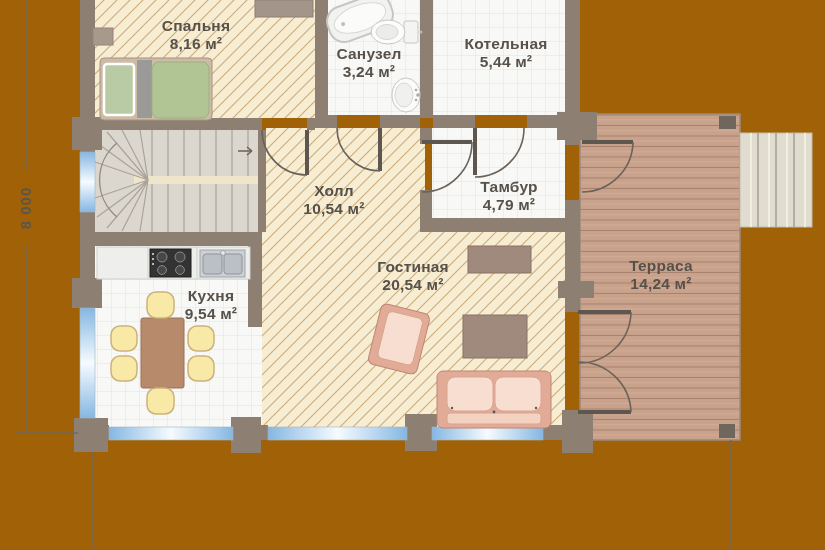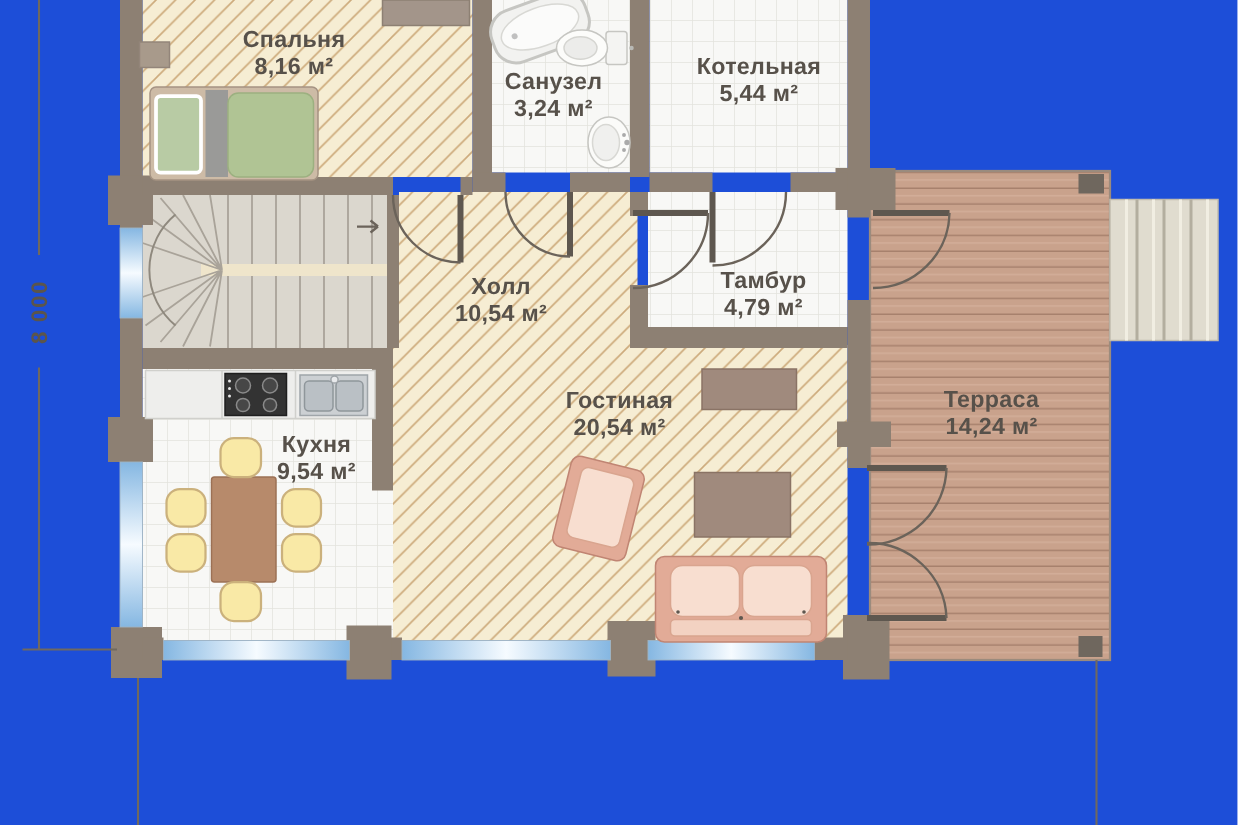--- a/index.html
+++ b/index.html
@@ -1,16 +1,16 @@
 <!DOCTYPE html>
 <html><head>
 <meta charset="utf-8">
 <style>
   html,body{margin:0;padding:0;background:#ffffff;}
-  .canvas{width:825px;height:550px;background:#1d4ed8;position:relative;overflow:hidden;
+  .canvas{width:825px;height:550px;background:#a16207;position:relative;overflow:hidden;
           font-family:"Liberation Sans",sans-serif;}
   svg{display:block;}
   .room-name, .room-area{
     font-family:"Liberation Sans","DejaVu Sans",sans-serif;
     font-weight:700; font-size:15.5px; fill:#57514a; letter-spacing:.2px;
     text-anchor:middle;
   }
   .dim-label{
     font-family:"Liberation Sans","DejaVu Sans",sans-serif;
     font-weight:700; font-size:15px; fill:#5b554c; letter-spacing:1px;

